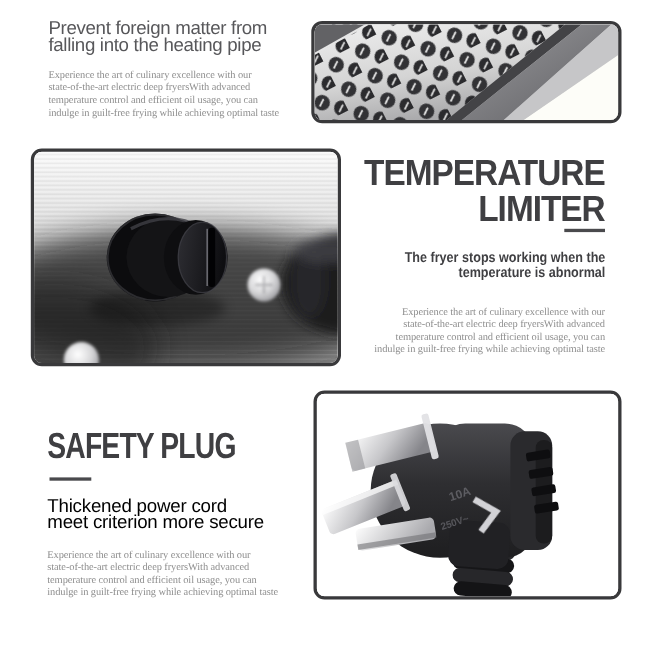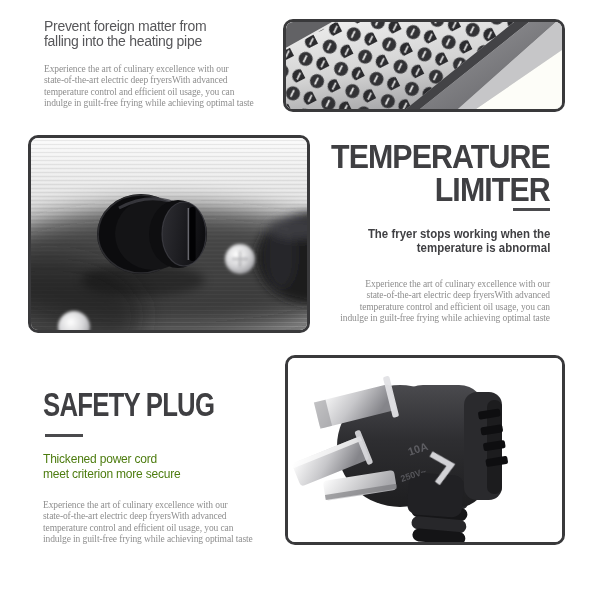--- a/index.html
+++ b/index.html
@@ -6,21 +6,21 @@
   html,body { background:#ffffff; }
   .canvas {
     position:relative; width:600px; height:600px; background:#ffffff;
     font-family:"Liberation Sans", sans-serif; overflow:hidden;
   }
   .prelines { white-space:pre-line; }
 
   
   .h1-light {
     position:absolute; left:44px; top:19px;
-    font-size:14px; line-height:14.5px; font-weight:400;
+    font-size:17px; line-height:14.5px; font-weight:400;
     letter-spacing:-0.3px; color:#57575a;
   }
   .body-copy {
     font-size:9.5px; line-height:11.4px; letter-spacing:-0.1px;
     color:#8e8e8e; font-weight:400;font-family:Liberation Serif, serif;
   }
   .body-1 { position:absolute; left:44px; top:64px; }
   .h2-big {
     position:absolute; right:50px; top:140px; text-align:right;
     font-size:33px; line-height:33px; font-weight:700; letter-spacing:-1px;
@@ -36,22 +36,22 @@
   .body-2 { position:absolute; right:50px; top:279px; text-align:right; }
   .h3-big {
     position:absolute; left:43px; top:388px;
     font-size:33px; line-height:34px; font-weight:700; letter-spacing:-1px;
     color:#3f3f42; transform:scaleX(.78); transform-origin:left top;
     white-space:nowrap;
   }
   .rule-3 { left:45px; top:434px; width:38px; }
   .sub-3 {
     position:absolute; left:43px; top:452px;
-    font-size:12px; line-height:15px; font-weight:400;
-    letter-spacing:-0.2px; color:#4d7c0f;
+    font-size:17px; line-height:15px; font-weight:400;
+    letter-spacing:-0.2px; color:#000000;
   }
   .body-3 { position:absolute; left:43px; top:500px; }
 
   
   .photo-frame {
     position:absolute; border:3px solid #39393b; border-radius:10px;
     overflow:hidden; background:#fff;
   }
   .frame-grate { left:283px; top:19px;  width:282px; height:93px; }
   .frame-knobs { left:28px;  top:135px; width:282px; height:198px; }

